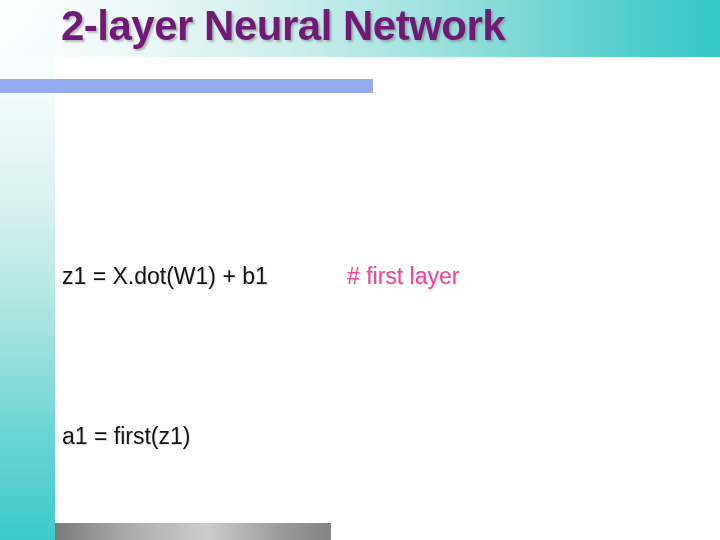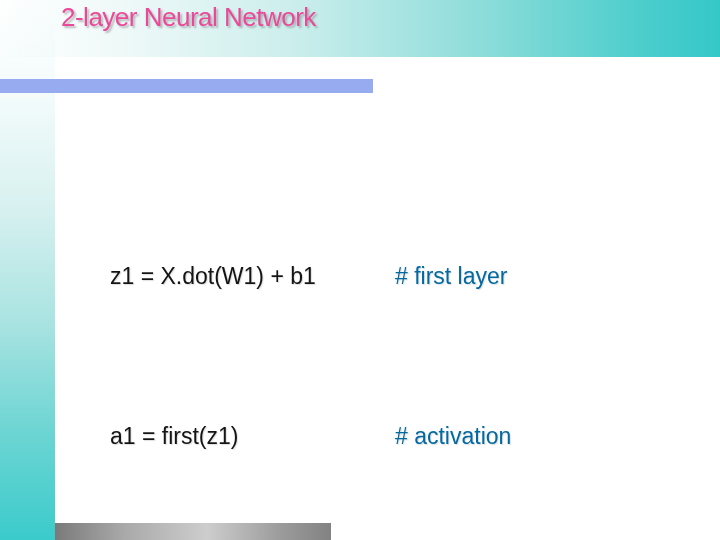--- a/index.html
+++ b/index.html
@@ -43,24 +43,24 @@
       #c9edeb 42%,
       #8adcd9 68%,
       #4fcecd 88%,
       #35c7c7 100%);
   }
   .title {
     position: absolute;
     left: 61px;
     top: 2px;
     margin: 0;
-    font-size: 26px;
-    font-weight: 400;
+    font-size: 42px;
+    font-weight: 700;
     letter-spacing: -0.5px;
-    color: #ec4899;
+    color: #701a75;
     text-shadow: 2px 2px 2px rgba(110,110,110,0.45);
     white-space: nowrap;
   }
   
   .blue-bar {
     position: absolute;
     left: 0;
     top: 79px;
     width: 373px;
     height: 14px;
@@ -76,24 +76,23 @@
     white-space: pre;
     text-shadow: 1px 1px 1px rgba(160,160,160,0.35);
   }
   .code-line {
     display: flex;
     height: 40px;
   }
   .code-line .code-col {
     width: 285px;
     flex: 0 0 285px;
-    margin-left: 48px;
   }
   .comment {
-    color: #0369a1;
+    color: #ec4899;
   }
   
   .gray-bar {
     position: absolute;
     left: 55px;
     top: 523px;
     width: 276px;
     height: 17px;
     background: linear-gradient(90deg,
       #7a7a7a 0%,
@@ -118,21 +117,20 @@
 
   <div class="code-block">
 
     <div class="code-line">
       <span class="code-col">z1 = X.dot(W1) + b1</span>
       <span class="comment"># first layer</span>
     </div>
 
     <div class="code-line">
       <span class="code-col">a1 = first(z1)</span>
-      <span class="comment"># activation</span>
     </div>
 
     
 
     
 
     
 
     
 

